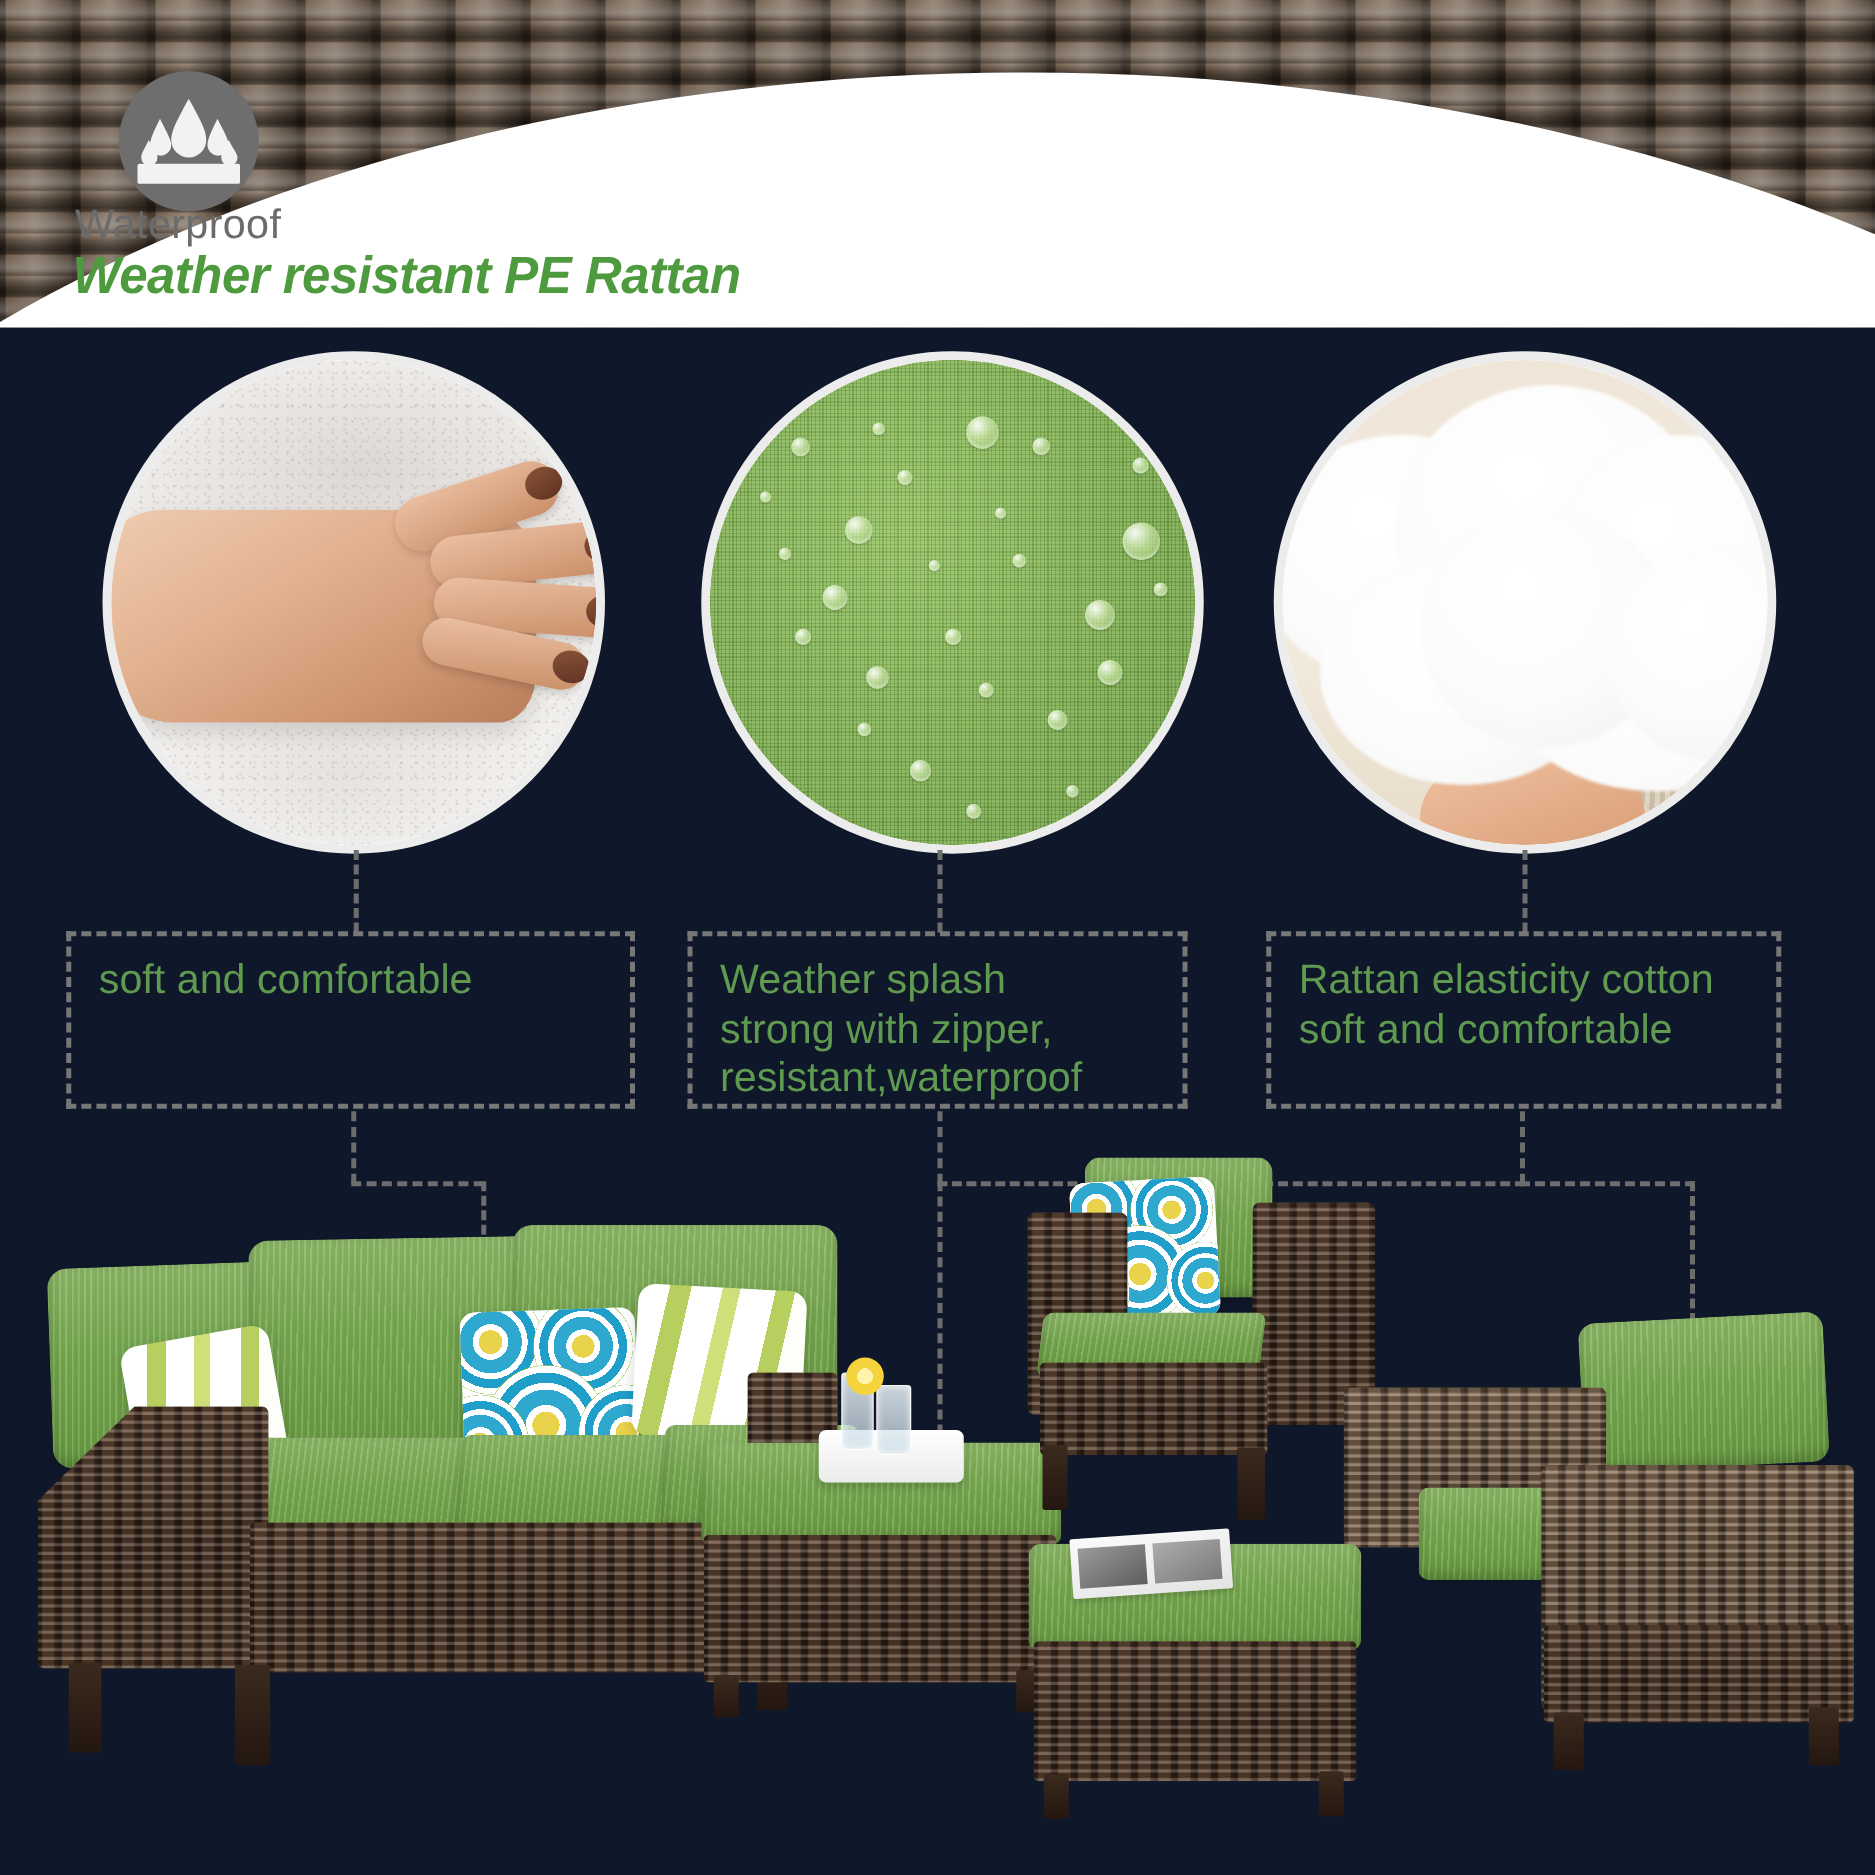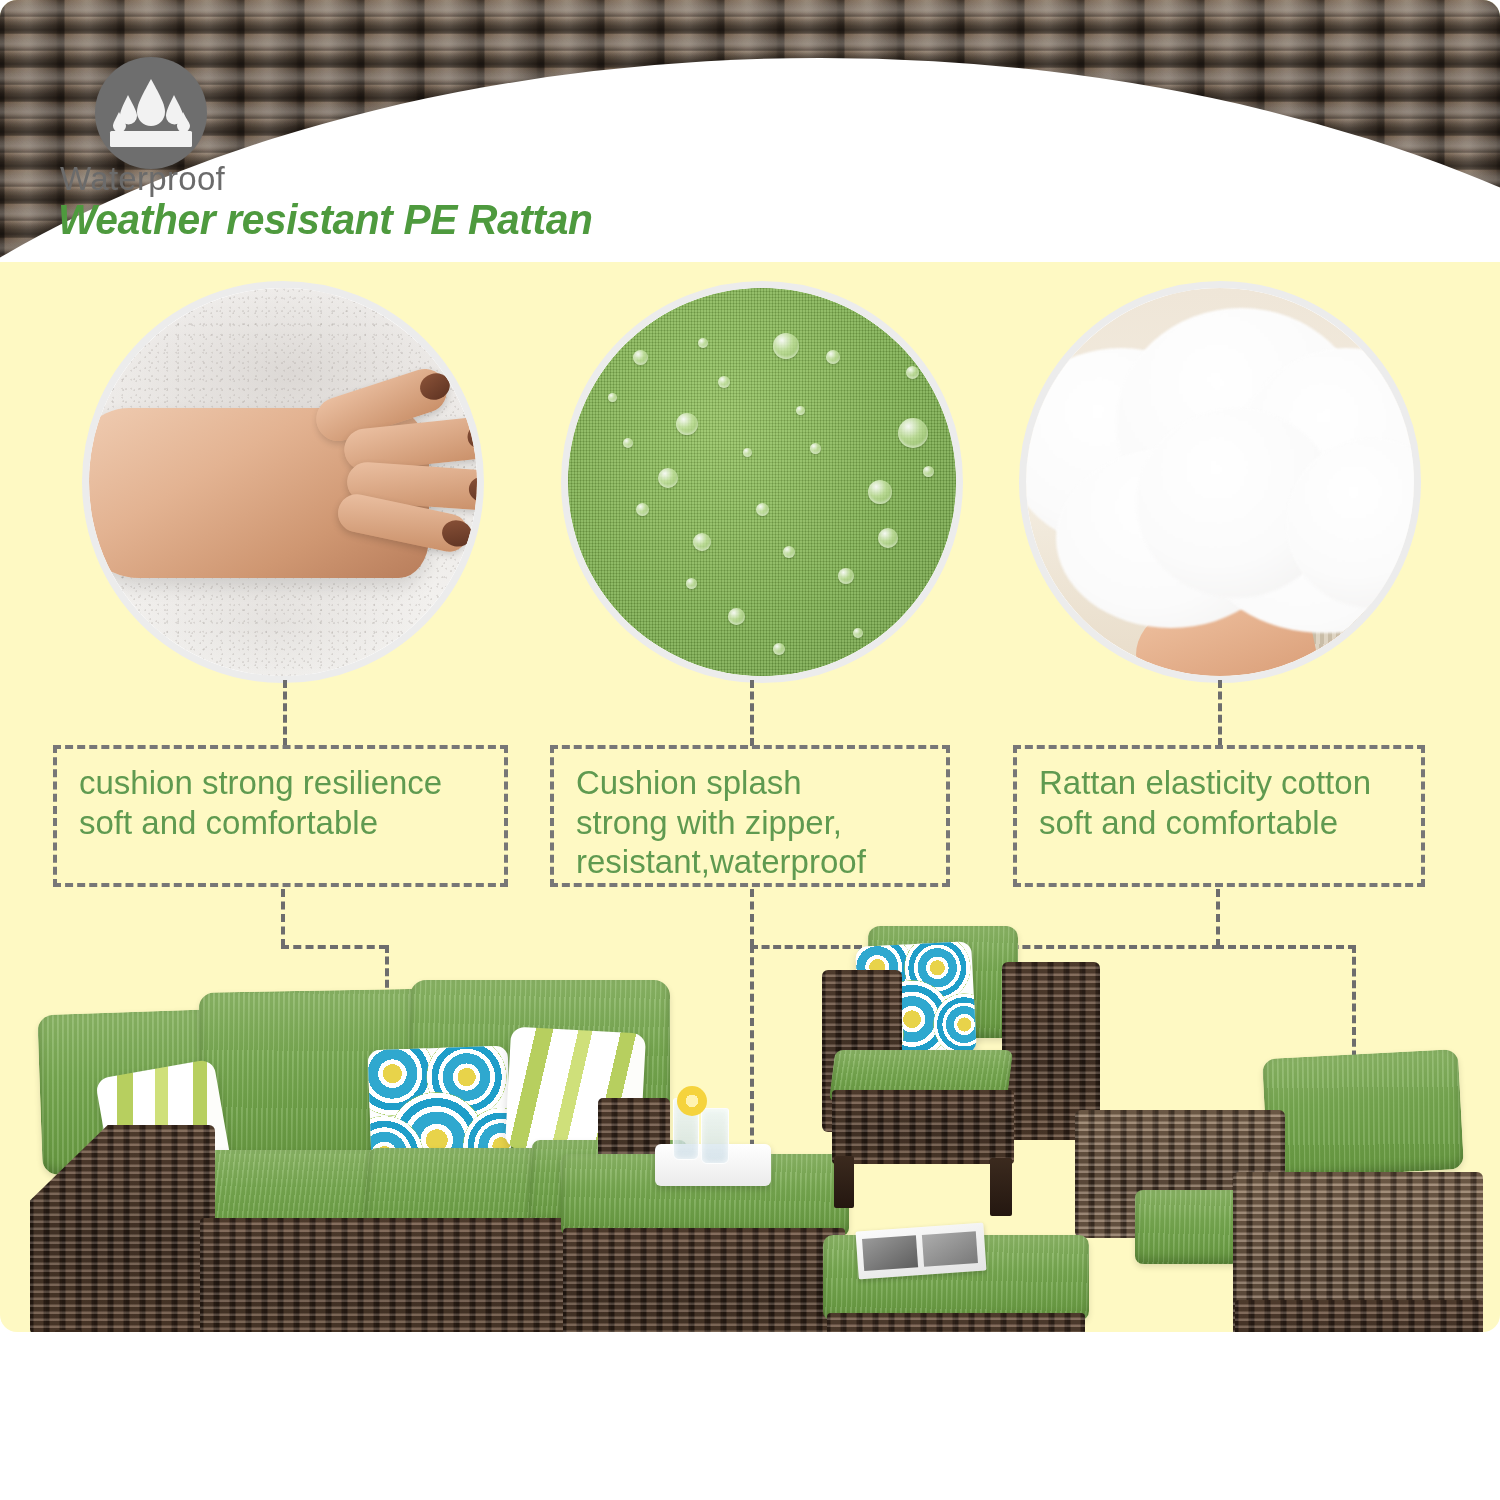--- a/index.html
+++ b/index.html
@@ -1,20 +1,20 @@
 <!DOCTYPE html>
 <html><head>
 <meta charset="utf-8">
 <title>Weather Resistant PE Rattan Infographic</title>
 <style>
   * { margin:0; padding:0; box-sizing:border-box; }
   html,body { width:1500px; height:1500px; background:#ffffff;
     font-family:"Liberation Sans", sans-serif; overflow:hidden; }
 
-  .page { position:relative; width:1500px; height:1332px; background:#fef9c3; overflow:hidden;border-radius:17px; }
+  .page { position:relative; width:1500px; height:1500px; background:#0f172a; overflow:hidden; }
 
   
   .banner { position:absolute; left:0; top:0; width:1500px; height:262px; overflow:hidden; }
   .rattan {
     position:absolute; left:0; top:0; width:1500px; height:262px;
     background-color:#5b4c40;
     background-image:
       
       repeating-linear-gradient(180deg,
         rgba(255,255,255,0.00) 0px,
@@ -306,25 +306,24 @@
       <div class="cotton-puff" style="left:110px;top:120px;width:200px;height:190px;"></div>
       <div class="cotton-puff" style="left:260px;top:150px;width:170px;height:170px;"></div>
     </div>
   </div>
 
   <div class="dash-v" style="left:283px; top:680px; height:66px;"></div>
   <div class="dash-v" style="left:750px; top:680px; height:66px;"></div>
   <div class="dash-v" style="left:1218px; top:680px; height:66px;"></div>
 
   <div class="callout b1">
-    <p>cushion strong resilience</p>
     <p>soft and comfortable</p>
   </div>
   <div class="callout b2">
-    <p>Cushion splash</p>
+    <p>Weather splash</p>
     <p>strong with zipper,</p>
     <p>resistant,waterproof</p>
   </div>
   <div class="callout b3">
     <p>Rattan elasticity cotton</p>
     <p>soft and comfortable</p>
   </div>
 
   <div class="dash-v" style="left:281px; top:889px; height:58px;"></div>
   <div class="dash-h" style="left:281px; top:945px; width:106px;"></div>

